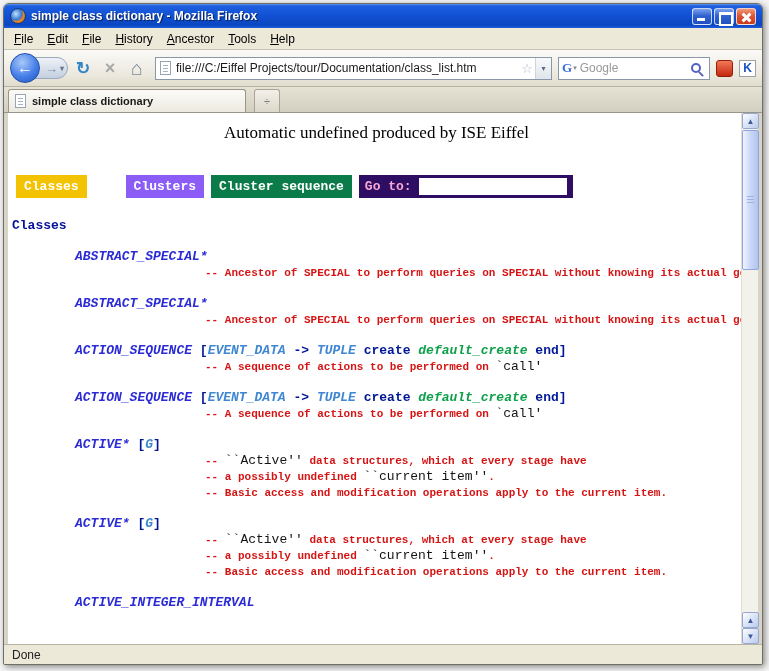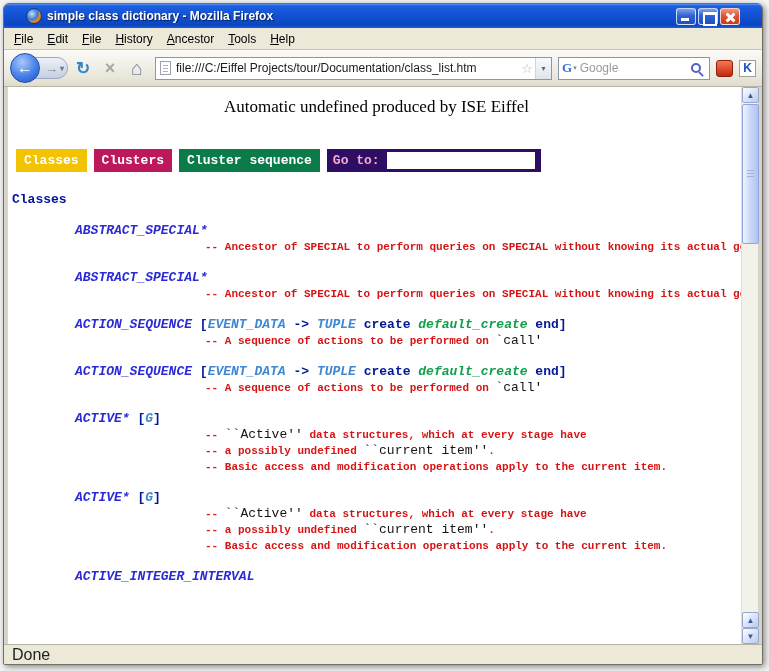--- a/index.html
+++ b/index.html
@@ -6,21 +6,21 @@
   html, body { width: 769px; height: 671px; }
   body { background:#f4f4f4; font-family:"Liberation Sans", sans-serif; position:relative; overflow:hidden; }
 
   .window { position:absolute; left:3px; top:3px; width:760px; height:662px;
     background:#d8d4c8; border:1px solid #716f64; border-radius:6px 6px 2px 2px;
     box-shadow:2px 2px 6px rgba(0,0,0,.45); display:flex; flex-direction:column; overflow:hidden; }
 
   
   .titlebar { height:24px; flex:none;
     background:linear-gradient(180deg,#5a96f2 0%,#1e5ede 8%,#1353d6 42%,#0a46c0 88%,#1e5ede 100%);
-    display:flex; align-items:center; padding:0 22px; gap:5px; }
+    display:flex; align-items:center; padding:0 6px; gap:5px; }
   .fx-icon { width:16px; height:16px; flex:none; border-radius:50%;
     background:radial-gradient(circle at 35% 35%, #bfe0ff 0%, #3a7ad0 45%, #e88a1e 62%, #c84a08 100%);
     border:1px solid #1a3a80; }
   .title-text { color:#fff; font-weight:bold; font-size:12px; text-shadow:1px 1px 1px rgba(0,0,0,.6);
     flex:1; white-space:nowrap; overflow:hidden; }
   .winbtns { display:flex; gap:2px; }
   .winbtn { width:20px; height:17px; border-radius:3px; border:1px solid rgba(255,255,255,.75); position:relative; }
   .winbtn.min, .winbtn.max { background:linear-gradient(180deg,#7da2ee 0%,#3163cf 45%,#1d4fc0 100%); }
   .winbtn.close { background:linear-gradient(180deg,#f0997a 0%,#dd5538 45%,#c83a18 100%); }
   .winbtn.min::after { content:""; position:absolute; left:4px; bottom:3px; width:8px; height:3px; background:#fff; }
@@ -120,21 +120,21 @@
   .sb-alt-up { bottom:16px; }
   .sb-down { bottom:0; }
   .sb-thumb { position:absolute; left:0; top:17px; height:140px; width:17px;
     background:linear-gradient(90deg,#f0f4fe 0%,#cad7f8 50%,#b2c3ee 100%);
     border:1px solid #8ea6dd; border-radius:2px; }
   .sb-thumb::after { content:""; position:absolute; left:4px; right:4px; top:50%; margin-top:-4px; height:8px;
     background:repeating-linear-gradient(180deg,#9db2e4 0 1px,transparent 1px 3px); }
 
   
   .statusbar { height:20px; flex:none; background:#ece9d8; border-top:1px solid #b8b4a4;
-    display:flex; align-items:center; padding:0 8px; font-size:16px; color:#222; }
+    display:flex; align-items:center; padding:0 8px; font-size:12px; color:#222; }
 </style>
 </head>
 <body>
 
 <div class="window">
 
   <div class="titlebar">
     <span class="fx-icon"></span>
     <span class="title-text">simple class dictionary - Mozilla Firefox</span>
     <span class="winbtns">
@@ -172,29 +172,36 @@
     <span class="searchbox">
       <span class="g-logo">G</span>
       <span class="search-drop">▾</span>
       <span class="search-text">Google</span>
       <span class="magnifier"></span>
     </span>
     <span class="ext-red"></span>
     <span class="ext-k">K</span>
   </div>
 
+  <div class="tabbar">
+    <span class="tab">
+      <span class="page-ico"></span>
+      <span class="tab-label">simple class dictionary</span>
+    </span>
+    <span class="tab-stub">÷</span>
+  </div>
 
   <div class="content-row">
     <div class="viewport">
       <div class="page">
         <div class="page-header">Automatic undefined produced by ISE Eiffel</div>
         <div class="nav-row">
           <span class="nav-row" style="margin:0;">
               <span class="nav-btn" style="background: rgb(243, 194, 0);">Classes</span>
-              <span class="nav-btn" style="background: #be185d;">Clusters</span>
+              <span class="nav-btn" style="background: #8b5cf6; margin-left: 32px;">Clusters</span>
               <span class="nav-btn" style="background: rgb(11, 123, 74);">Cluster sequence</span>
             </span>
           <span class="goto">
             <span class="goto-label">Go to:</span>
             <input class="goto-input" type="text" value="" style="">
           </span>
         </div>
         <div class="section-title">Classes</div>
         <div class="class-list">
             <div class="entry">

